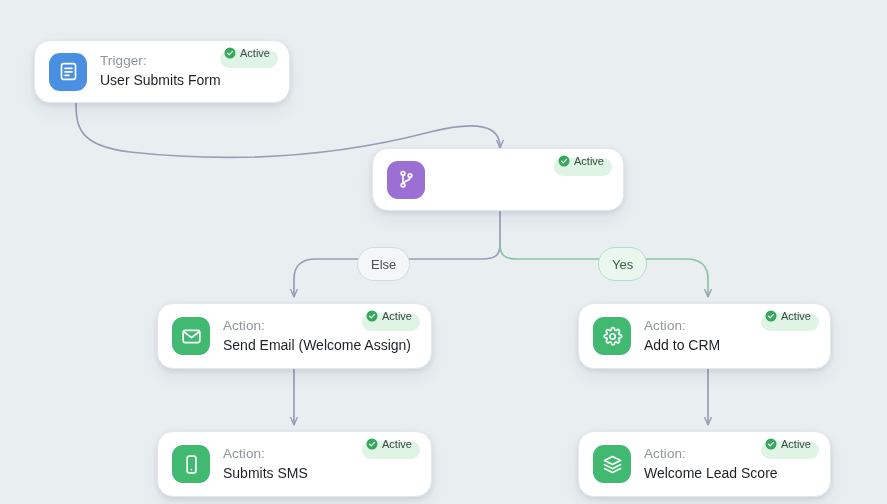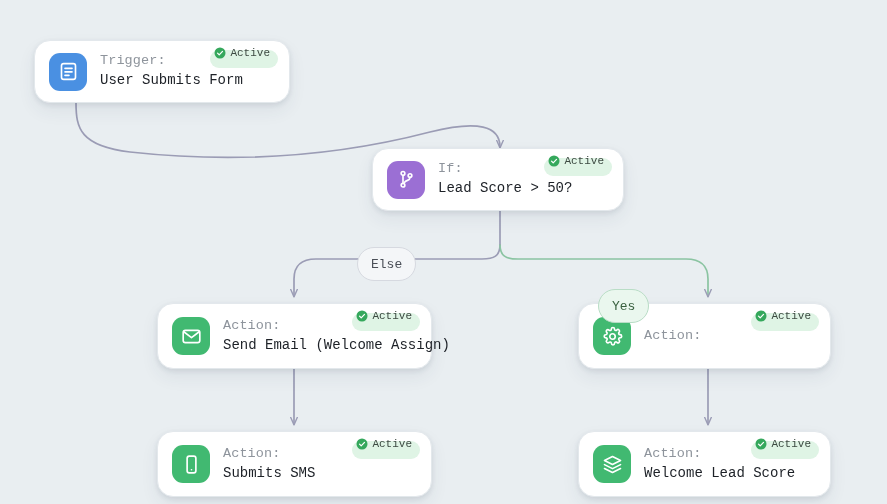--- a/index.html
+++ b/index.html
@@ -13,21 +13,20 @@
   body {
     background: #e9eef1;
     font-family: "Liberation Sans", sans-serif;
     position: relative;
   }
 
   #canvas {
     position: relative;
     width: 728px;
     height: 504px;
-    font-family: Liberation Mono, monospace;
   }
 
   
   #connectors {
     position: absolute;
     left: 0; top: 0;
     width: 887px;
     height: 504px;
     pointer-events: none;
   }
@@ -117,21 +116,20 @@
   }
   .pill-else {
     background: #f4f6f8;
     border: 1px solid #d6d9e0;
     color: #4a4f57;
   }
   .pill-yes {
     background: #eaf7ee;
     border: 1px solid #b9ddc6;
     color: #39603f;
-    margin-top: 42px;
   }
 </style>
 </head>
 <body>
 
 <div id="canvas">
 
   <svg id="connectors" viewBox="0 0 887 504" width="887" height="504">
     <defs>
       <marker id="arrow-gray" viewBox="0 0 10 10" refX="8" refY="5" markerWidth="5" markerHeight="5" orient="auto-start-reverse">
@@ -194,24 +192,20 @@
   <div class="node" style="left:372px; top:148px; width:252px; height:63px;">
     <div class="node-icon icon-purple">
       <svg width="21" height="21" viewBox="0 0 24 24" fill="none" stroke="#ffffff" stroke-width="1.9" stroke-linecap="round" stroke-linejoin="round">
         <circle cx="8" cy="5" r="2.1"></circle>
         <circle cx="16" cy="7.5" r="2.1"></circle>
         <circle cx="8" cy="18.5" r="2.1"></circle>
         <path d="M8 7.1 L8 16.4"></path>
         <path d="M16 9.6 C16 13.5, 12 12.2, 9.6 15.3"></path>
       </svg>
     </div>
-    <div class="node-text">
-      <span class="node-kind">If:</span>
-      <span class="node-title">Lead Score &gt; 50?</span>
-    </div>
     <div class="badge">
       <svg class="badge-check" width="12" height="12" viewBox="0 0 24 24">
         <circle cx="12" cy="12" r="11" fill="#35a85c"></circle>
         <path d="M7 12.3 L10.4 15.6 L17 8.8" fill="none" stroke="#ffffff" stroke-width="2.4" stroke-linecap="round" stroke-linejoin="round"></path>
       </svg>
       <span class="badge-label">Active</span>
     </div>
   </div>
 
   <div class="pill pill-else" style="left:357px; top:247px;">
@@ -244,20 +238,21 @@
 
   <div class="node" style="left:578px; top:303px; width:253px; height:66px;">
     <div class="node-icon icon-green">
       <svg width="21" height="21" viewBox="0 0 24 24" fill="none" stroke="#ffffff" stroke-width="1.85" stroke-linecap="round" stroke-linejoin="round">
         <circle cx="12" cy="12" r="3.1"></circle>
         <path d="M19.2 14.4a1.5 1.5 0 0 0 .3 1.65l.05.05a1.82 1.82 0 1 1-2.58 2.58l-.05-.05a1.5 1.5 0 0 0-1.65-.3 1.5 1.5 0 0 0-.9 1.37v.15a1.82 1.82 0 1 1-3.64 0v-.08a1.5 1.5 0 0 0-.98-1.37 1.5 1.5 0 0 0-1.65.3l-.05.05a1.82 1.82 0 1 1-2.58-2.58l.05-.05a1.5 1.5 0 0 0 .3-1.65 1.5 1.5 0 0 0-1.37-.9h-.15a1.82 1.82 0 1 1 0-3.64h.08a1.5 1.5 0 0 0 1.37-.98 1.5 1.5 0 0 0-.3-1.65l-.05-.05a1.82 1.82 0 1 1 2.58-2.58l.05.05a1.5 1.5 0 0 0 1.65.3h.07a1.5 1.5 0 0 0 .91-1.37v-.15a1.82 1.82 0 1 1 3.64 0v.08a1.5 1.5 0 0 0 .9 1.37 1.5 1.5 0 0 0 1.65-.3l.05-.05a1.82 1.82 0 1 1 2.58 2.58l-.05.05a1.5 1.5 0 0 0-.3 1.65v.07a1.5 1.5 0 0 0 1.37.91h.15a1.82 1.82 0 1 1 0 3.64h-.08a1.5 1.5 0 0 0-1.37.9z"></path>
       </svg>
     </div>
     <div class="node-text">
       <span class="node-kind">Action:</span>
+      <span class="node-title">Add to CRM</span>
     </div>
     <div class="badge">
       <svg class="badge-check" width="12" height="12" viewBox="0 0 24 24">
         <circle cx="12" cy="12" r="11" fill="#35a85c"></circle>
         <path d="M7 12.3 L10.4 15.6 L17 8.8" fill="none" stroke="#ffffff" stroke-width="2.4" stroke-linecap="round" stroke-linejoin="round"></path>
       </svg>
       <span class="badge-label">Active</span>
     </div>
   </div>
 

